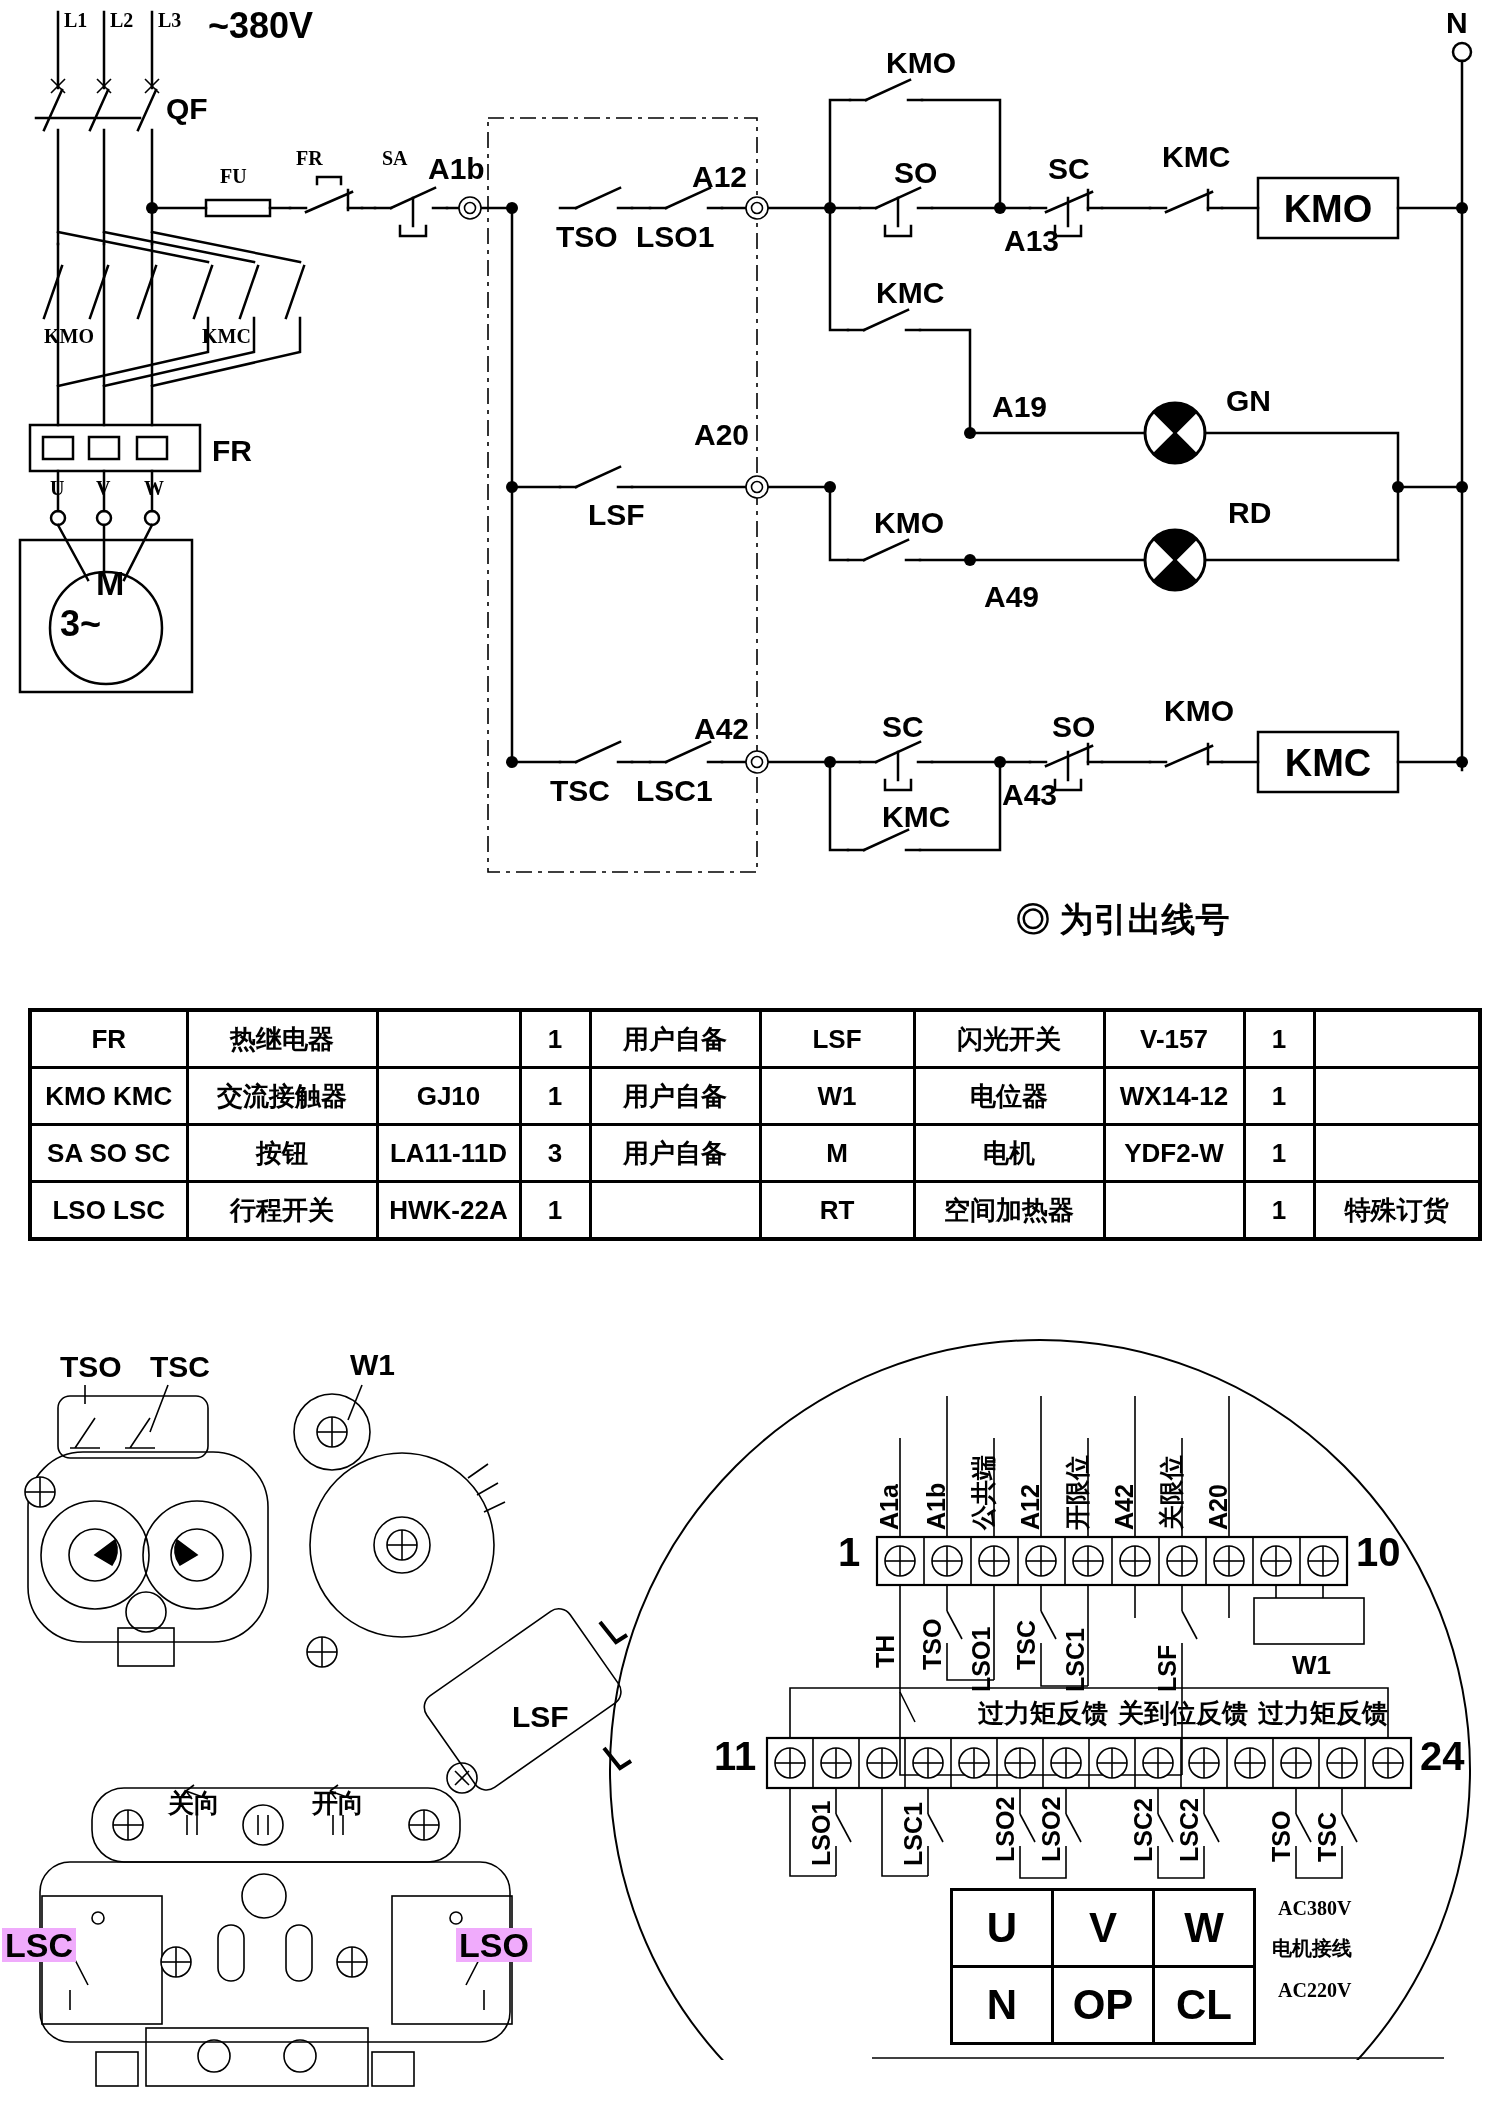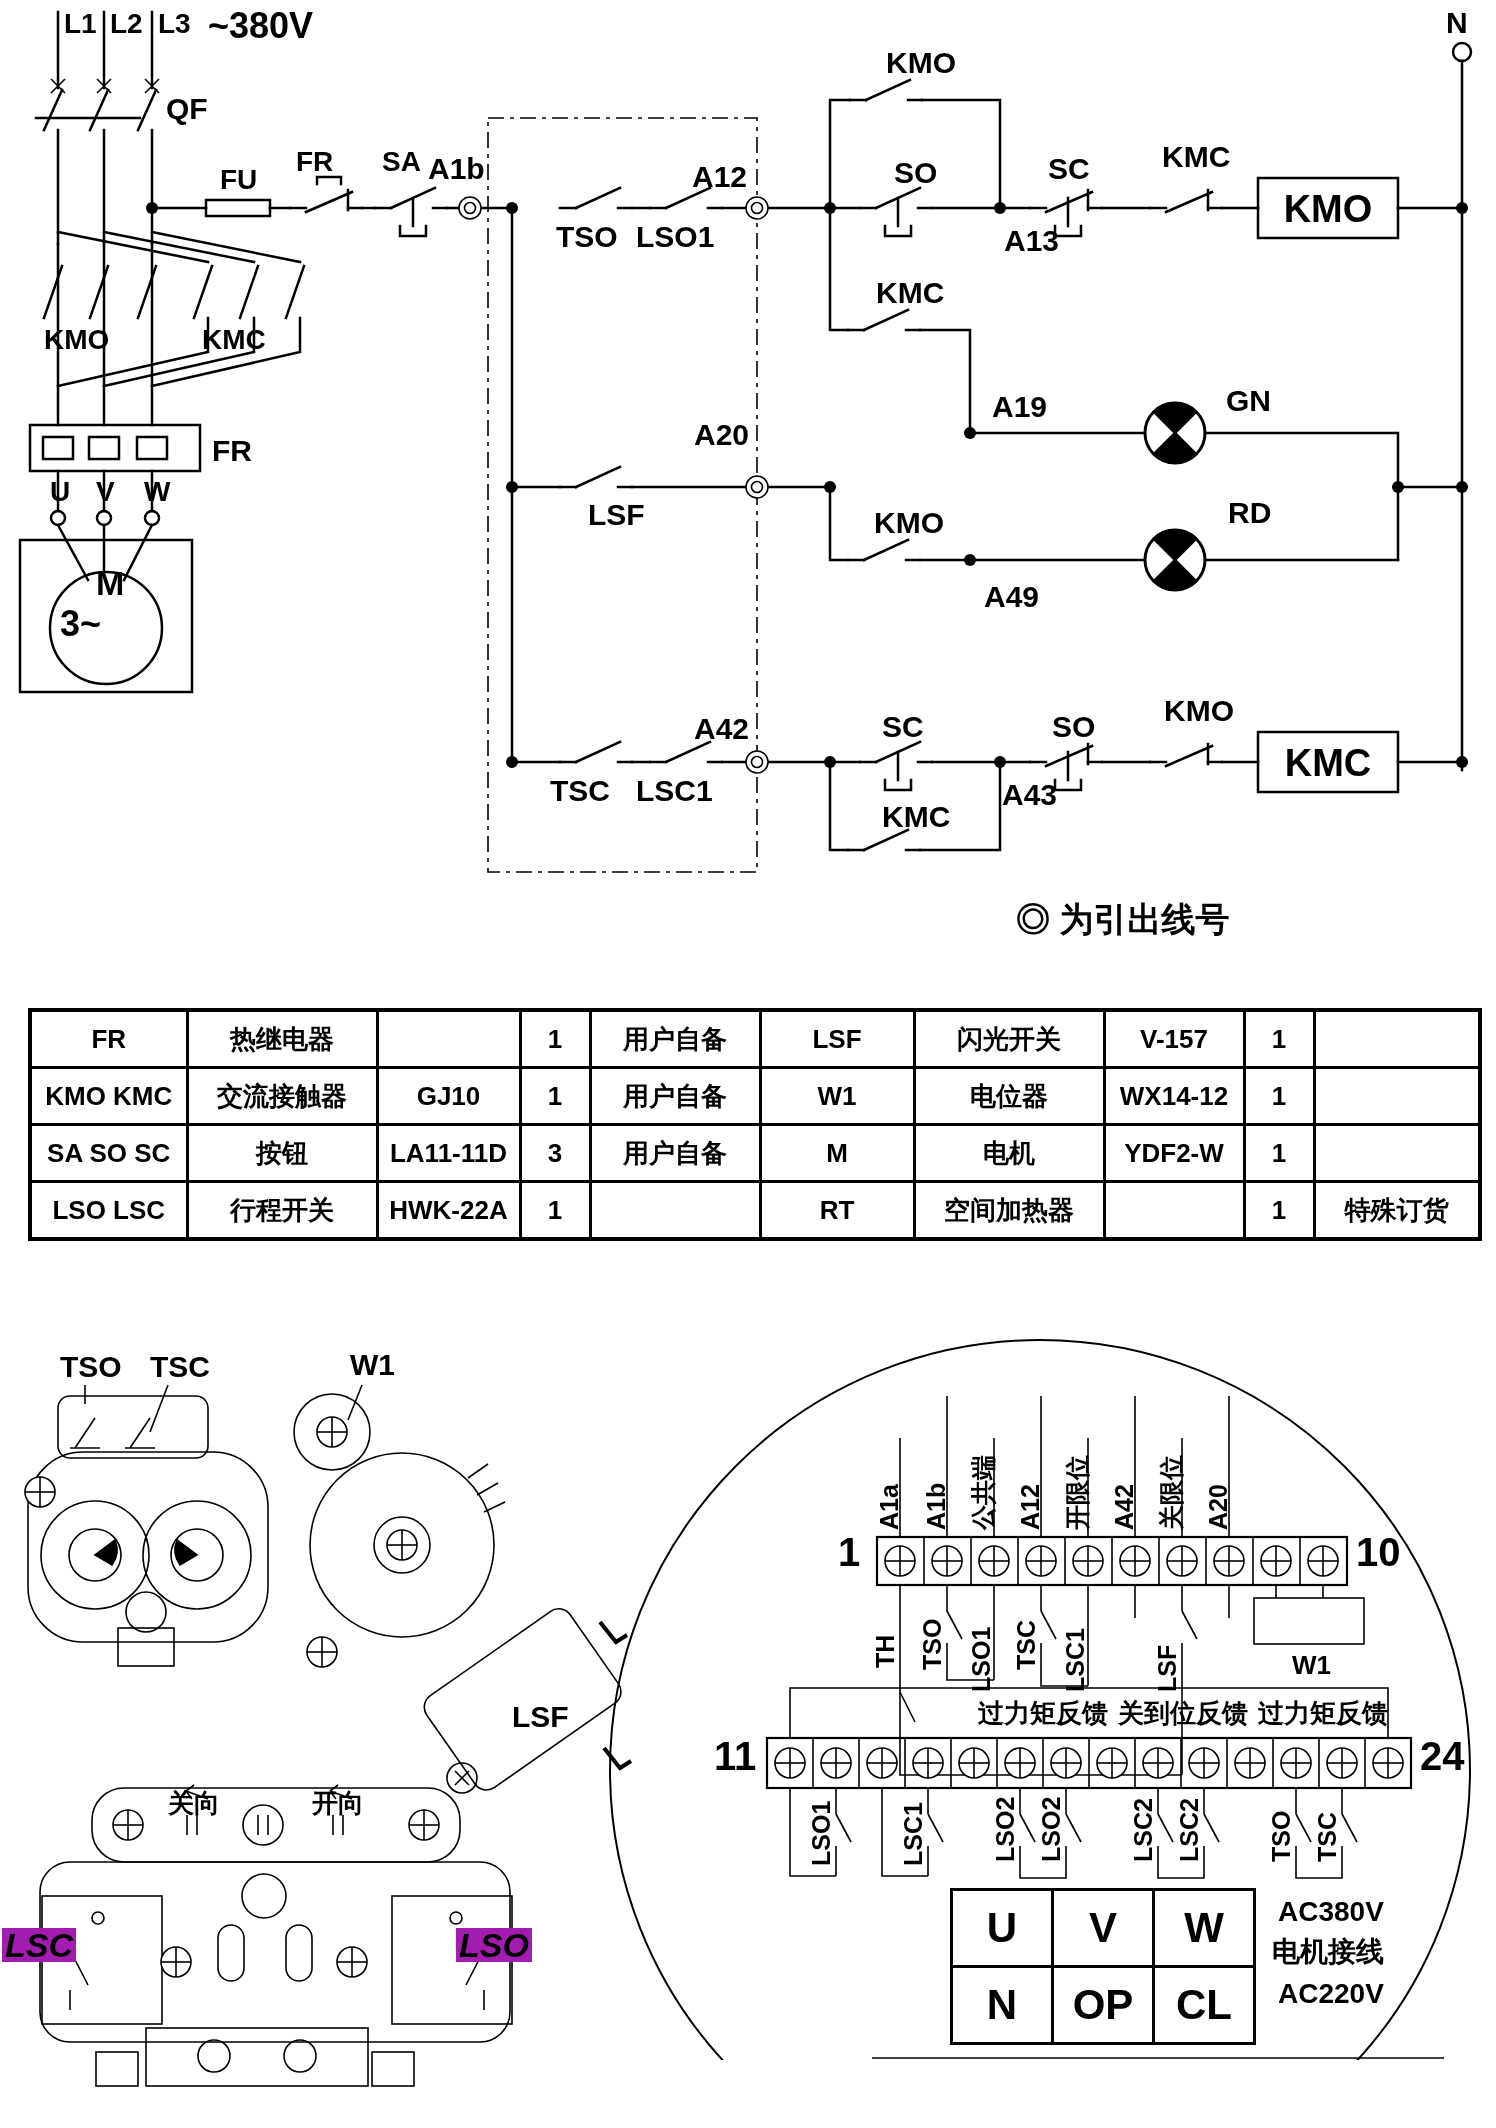--- a/index.html
+++ b/index.html
@@ -3,24 +3,24 @@
 <meta charset="utf-8">
 <style>
   html,body{margin:0;padding:0;background:#fff;}
   #stage{position:relative;width:1496px;height:2128px;background:#fff;overflow:hidden;
          font-family:"Liberation Sans",sans-serif;color:#000;}
   #cad{position:absolute;left:0;top:0;}
   .w{stroke:#000;stroke-width:2.5;fill:none;stroke-linecap:square;}
   .thin{stroke:#000;stroke-width:1.6;fill:none;}
   .dot{fill:#000;stroke:none;}
   .lbl{position:absolute;font-weight:bold;white-space:nowrap;line-height:1;}
-  .f26{font-size:26px;}.f28{font-size:28px;}.f30{font-size:30px;}
+  .f26{font-size:26px;}.f28{font-size:20px;font-family:Liberation Serif, serif;}.f30{font-size:30px;}
   .f34{font-size:34px;}.f36{font-size:36px;}.f38{font-size:38px;}.f40{font-size:40px;}
   .svt{font-family:"Liberation Sans",sans-serif;font-weight:bold;font-size:25px;fill:#000;}
-  .bgw{background:#a21caf;padding:0 3px;font-style:italic;}
+  .bgw{background:#f0abfc;padding:0 3px;}
   
   #parts{position:absolute;left:28px;top:1008px;width:1452px;border-collapse:collapse;
          table-layout:fixed;}
   #parts td,#parts th{border:3px solid #000;text-align:center;font-weight:bold;
          font-size:26px;padding:0;overflow:hidden;}
   #parts th{font-size:29px;height:72px;}
   #parts td{height:54px;}
   #parts{border:4px solid #000;}
   
   #mtab{position:absolute;left:950px;top:1888px;width:306px;border-collapse:collapse;table-layout:fixed;}

